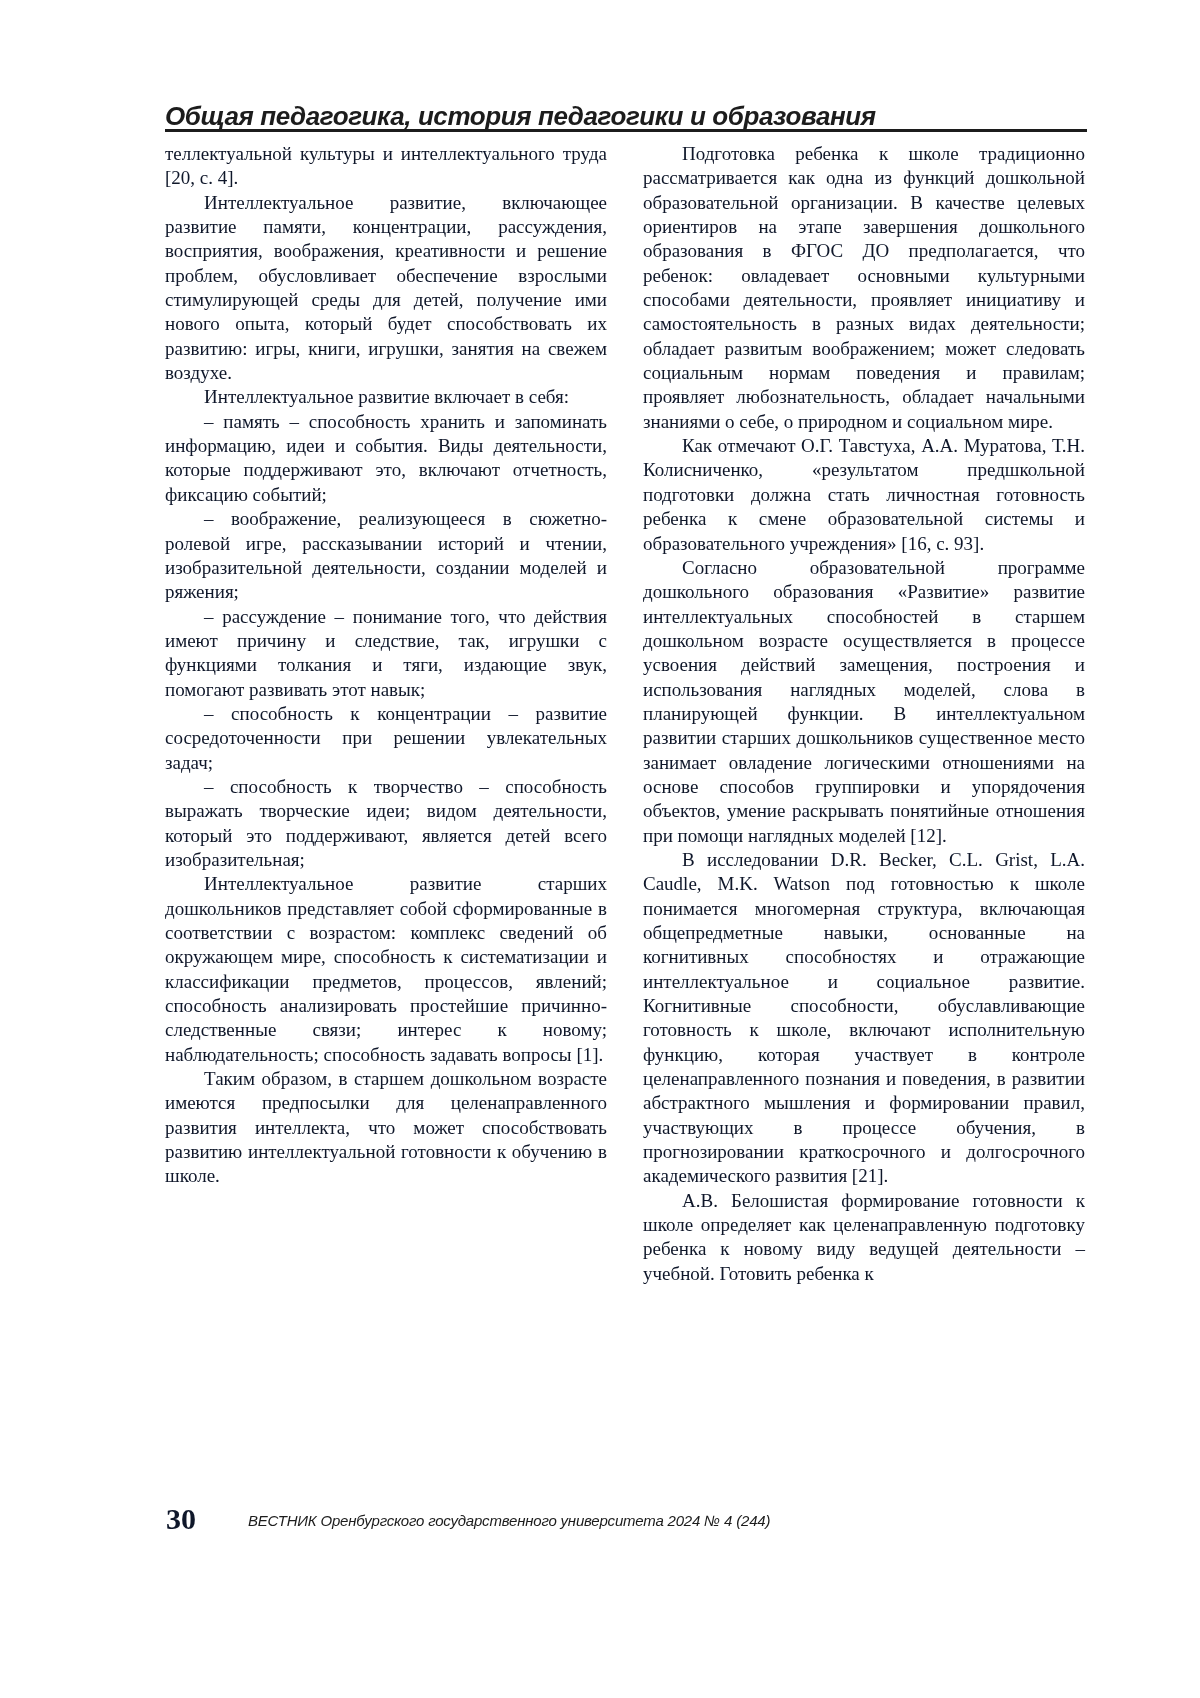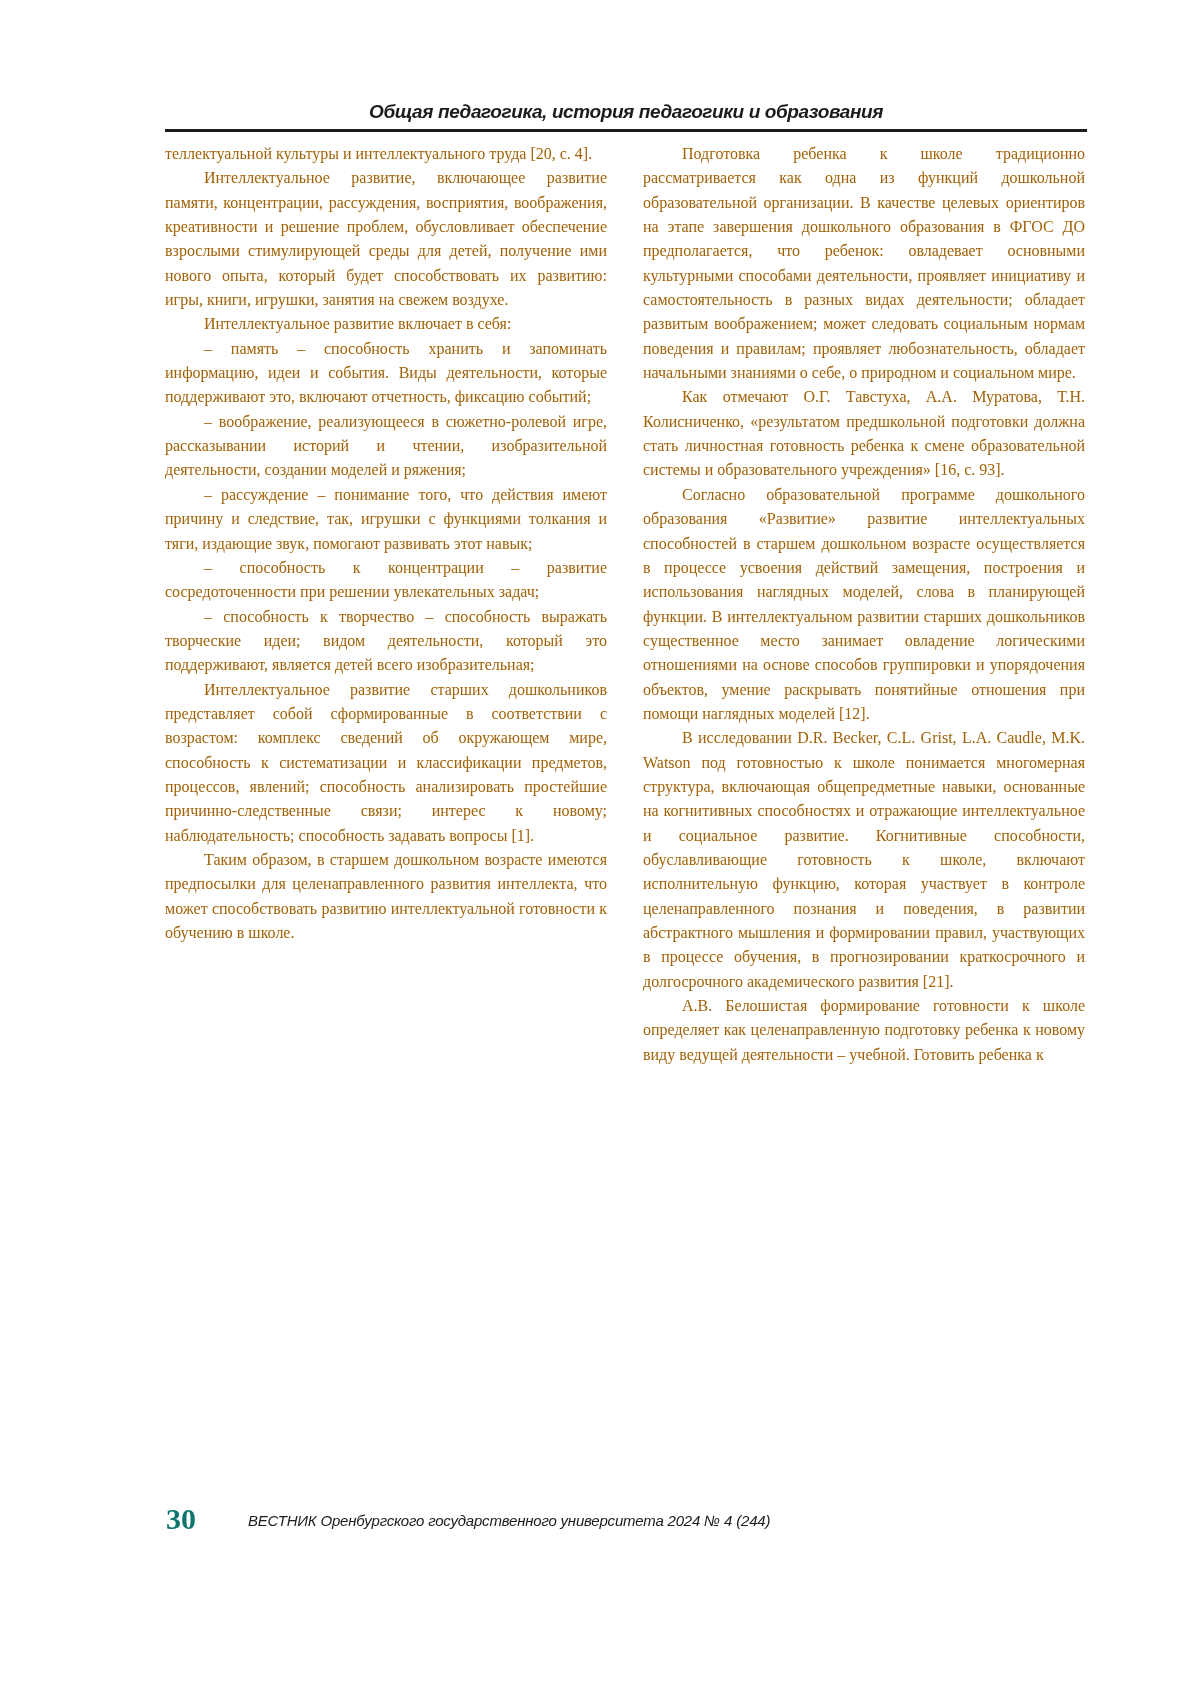--- a/index.html
+++ b/index.html
@@ -18,59 +18,58 @@
     overflow: hidden;
   }
   .running-head {
     position: absolute;
     left: 165px;
     top: 101px;
     width: 922px;
     font-family: "Liberation Sans", sans-serif;
     font-weight: bold;
     font-style: italic;
-    font-size: 19px;
+    font-size: 26px;
     letter-spacing: -0.4px;
     color: #1c1c1c;
     white-space: nowrap;
-    text-align: center;
   }
   .header-rule {
     position: absolute;
     left: 165px;
     top: 129px;
     width: 922px;
     height: 3px;
     background: #1c1c1c;
   }
   .column {
     position: absolute;
     top: 142px;
     width: 442px;
-    font-size: 16px;
+    font-size: 19px;
     line-height: 24.35px;
     text-align: justify;
-    color: #a16207;
+    color: #0f172a;
   }
   .column.left  { left: 165px; }
   .column.right { left: 643px; }
   .para {
     margin: 0;
     padding: 0;
     text-indent: 39px;
   }
   .para.no-indent { text-indent: 0; }
   .footer-pageno {
     position: absolute;
     left: 166px;
     top: 1502px;
     font-family: "Liberation Serif", serif;
     font-weight: bold;
     font-size: 30px;
-    color: #0f766e;
+    color: #0f172a;
   }
   .footer-journal {
     position: absolute;
     left: 248px;
     top: 1512px;
     font-family: "Liberation Sans", sans-serif;
     font-style: italic;
     font-size: 15px;
     letter-spacing: -0.2px;
     color: #1c1c1c;

